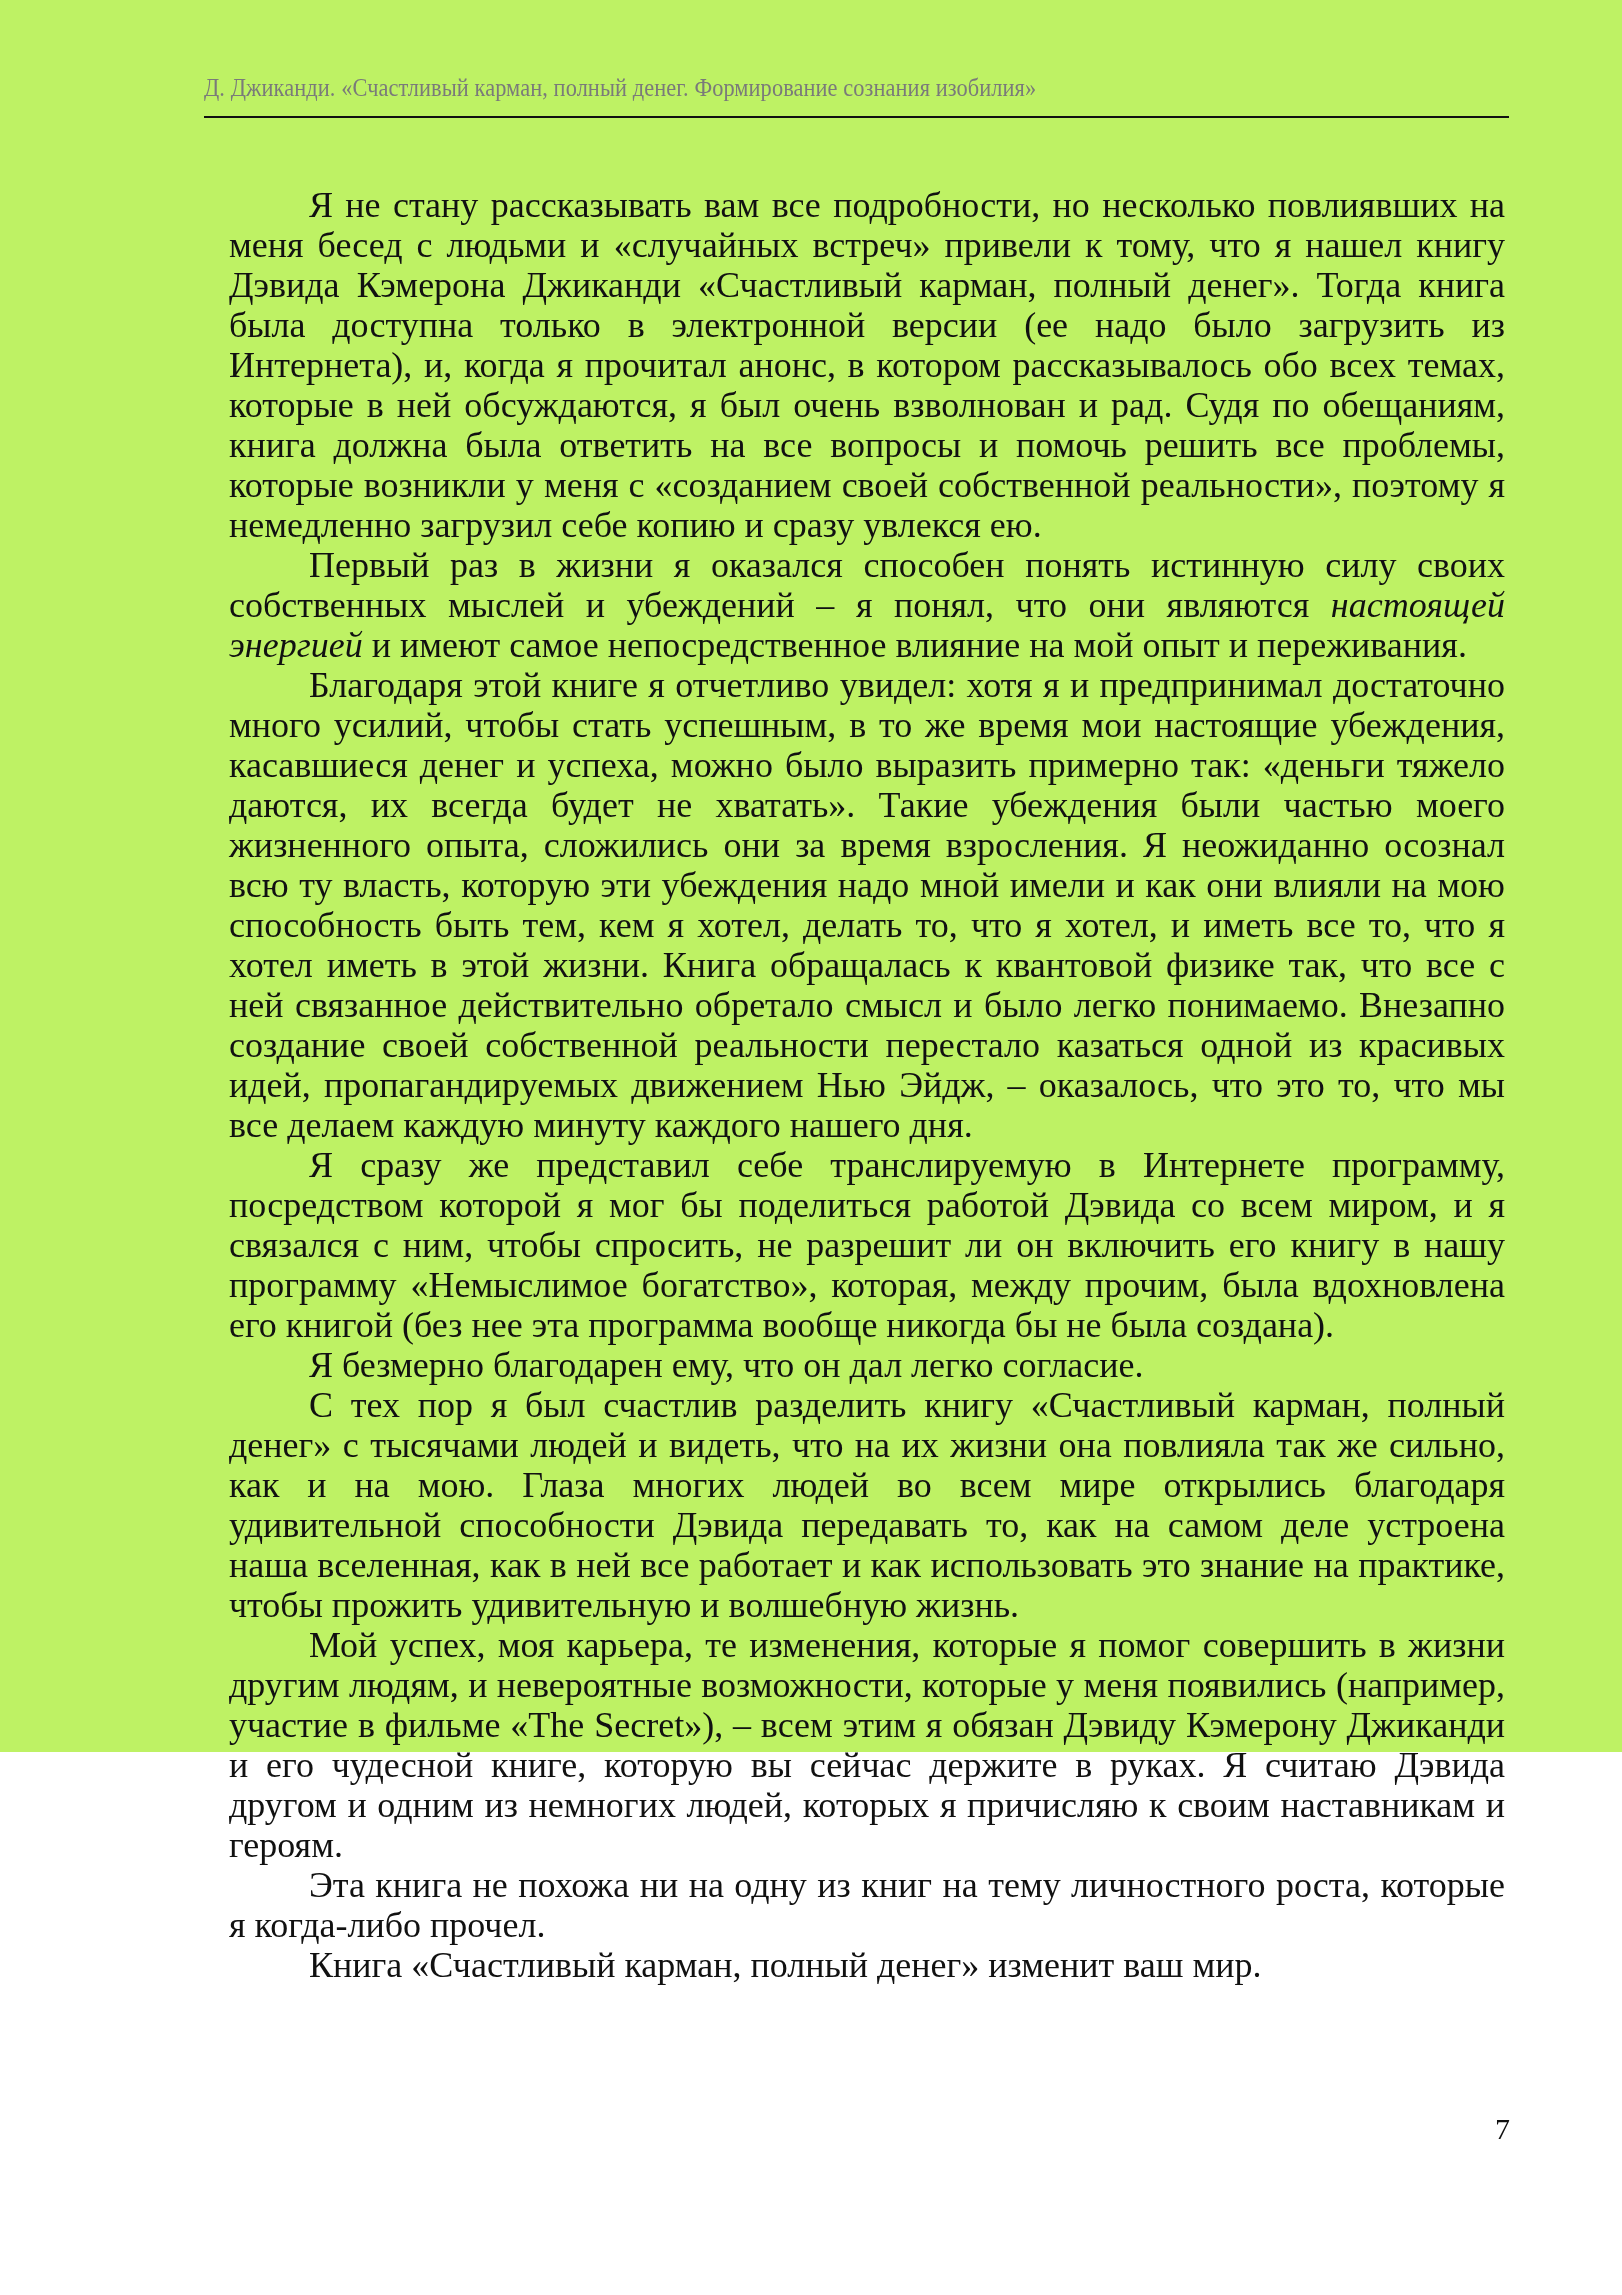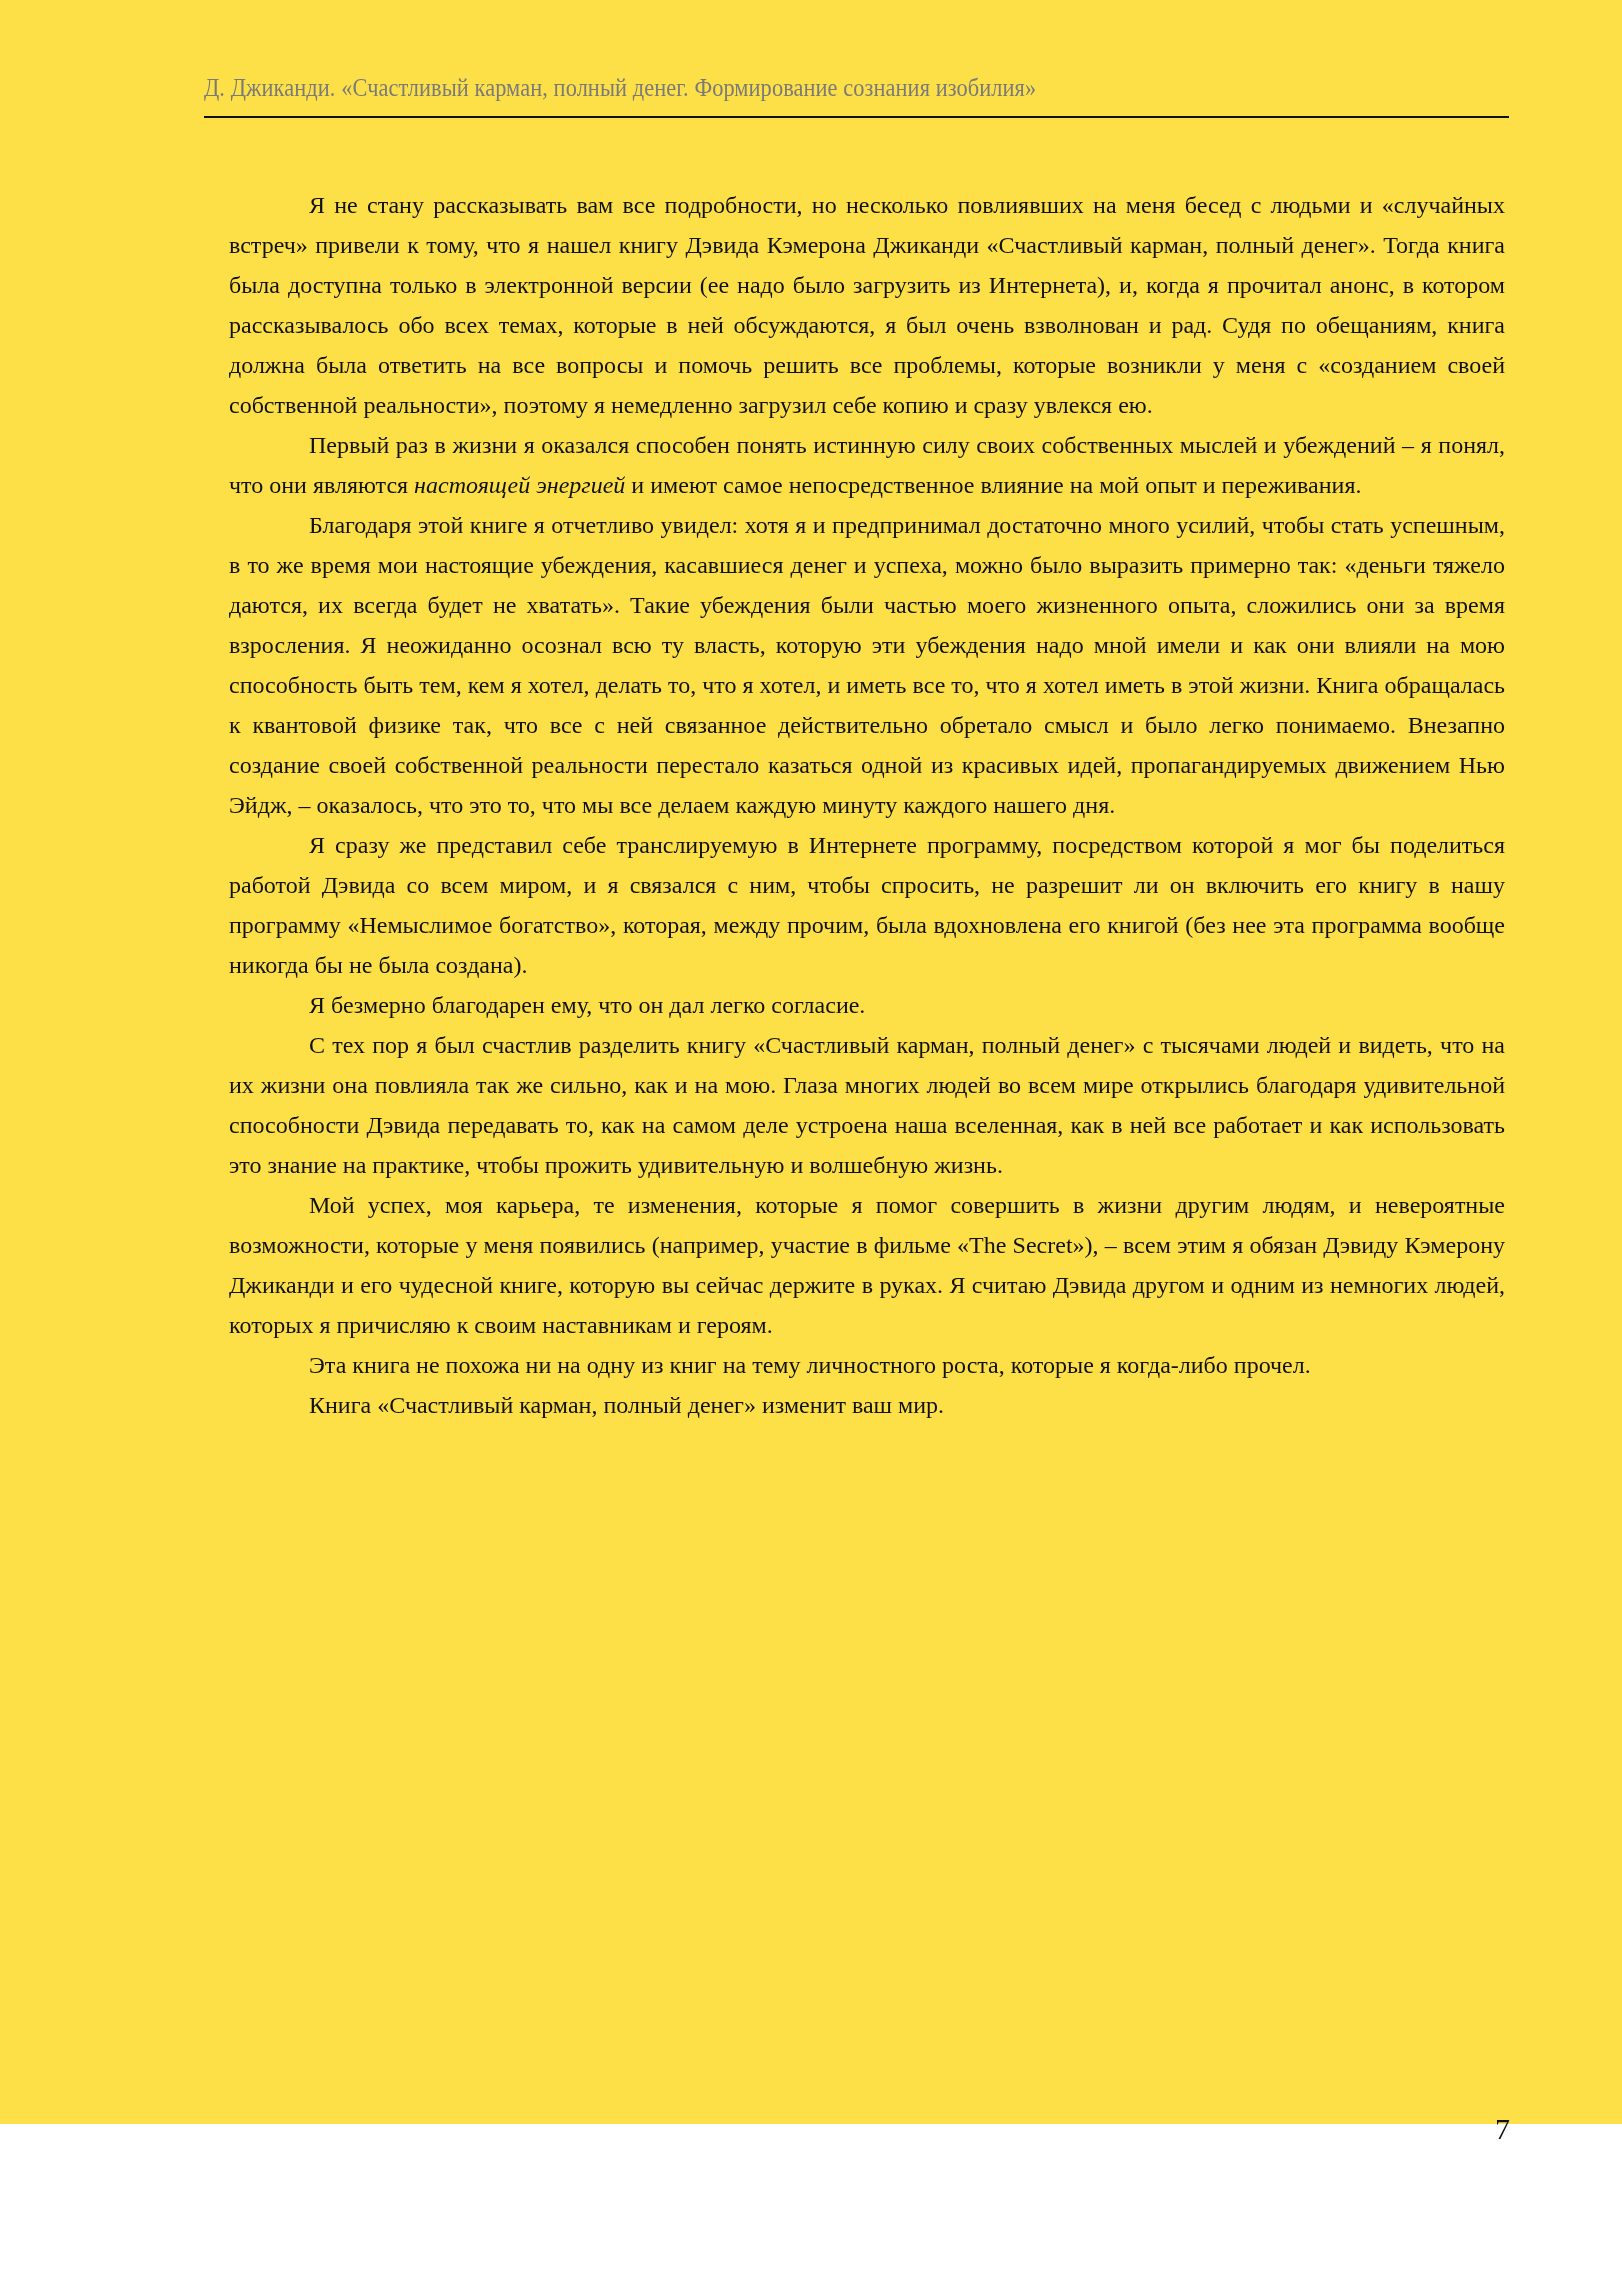--- a/index.html
+++ b/index.html
@@ -1,29 +1,29 @@
 <!DOCTYPE html>
 <html style="font-size:10.5px"><head>
 <meta charset="utf-8">
 <style>
   html, body { margin: 0; padding: 0; background: #ffffff; }
   body { width: 1623px; height: 2295px; position: relative; overflow: hidden; }
-  .page { position: absolute; left: 0; top: 0; width: 1623px; height: 2124px; background: #fde047; }
+  .page { position: absolute; left: 0; top: 0; width: 1623px; height: 1752px; background: #bef264; }
   .running-header {
     position: absolute; left: 204px; top: 73px; width: 1256px;
     font-family: "Liberation Serif", serif; font-size: 26px; color: #7a7a7a;
     letter-spacing: 0.1px; white-space: nowrap;
     transform: scaleX(0.86); transform-origin: left top;
   }
   .header-rule {
     position: absolute; left: 204px; top: 116px; width: 1305px; height: 2px; background: #111;
   }
   .body-text {
     position: absolute; left: 229px; top: 185px; width: 1276px;
-    font-family: "Liberation Serif", serif; font-size: 24px; line-height: 40px; color: #111;
+    font-family: "Liberation Serif", serif; font-size: 36px; line-height: 40px; color: #111;
     text-align: justify; hyphens: manual;
   }
   .body-text p { margin: 0; text-indent: 80px; }
   .body-text em { font-style: italic; }
   .page-number {
     position: absolute; left: 1495px; top: 2112px;
     font-family: "Liberation Serif", serif; font-size: 30px; color: #111;
   }
 </style>
 </head>

